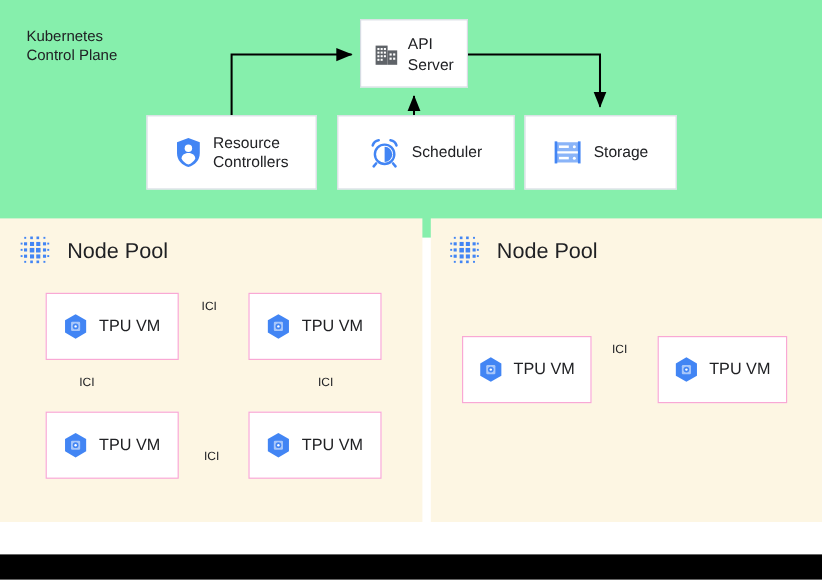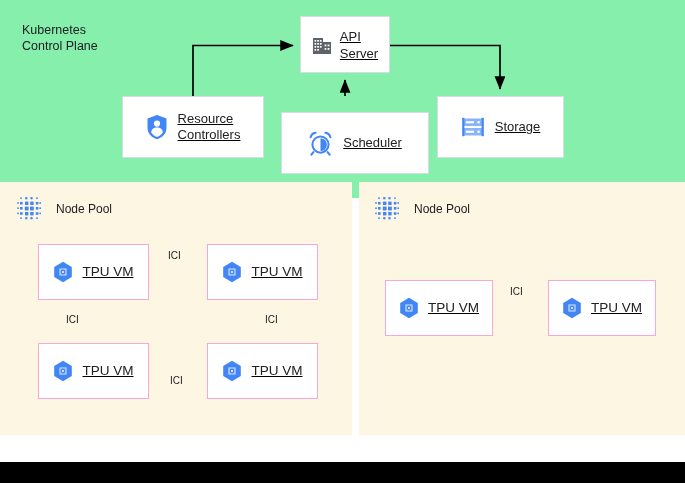--- a/index.html
+++ b/index.html
@@ -48,33 +48,32 @@
     border: 1px solid #d6dce3;
     box-sizing: border-box;
     display: flex;
     align-items: center;
     justify-content: center;
   }
   .card-inner {
     display: flex;
     align-items: center;
     gap: 10px;
-    text-decoration: underline;
   }
   .card-label {
     font-size: 13px;
     line-height: 16px;
     color: #202124;
     white-space: pre-line;
   }
 
   
   .card-api      { left: 300px; top: 16px;  width: 90px;  height: 57px; }
   .card-rc       { left: 122px; top: 96px;  width: 142px; height: 62px; }
-  .card-sched    { left: 281px; top: 96px;  width: 148px; height: 62px; margin-top: 16px; }
+  .card-sched    { left: 281px; top: 96px;  width: 148px; height: 62px; }
   .card-storage  { left: 437px; top: 96px;  width: 127px; height: 62px; }
 
   .card-api .card-inner { gap: 8px; }
   .card-api .card-label { line-height: 17px; }
 
   
   .icon {
     flex: 0 0 auto;
     display: block;
   }
@@ -97,21 +96,21 @@
   .np-left  { left: 0px;   top: 182px; width: 352px; height: 253px; }
   .np-right { left: 359px; top: 182px; width: 326px; height: 253px; }
 
   .np-header {
     position: absolute;
     display: flex;
     align-items: center;
     gap: 14px;
   }
   .np-title {
-    font-size: 12px;
+    font-size: 18px;
     color: #202124;
   }
 
   
   .dotgrid { display: block; }
 
   
   .card-tpu {
     background: #ffffff;
     border: 1px solid #f9a8d4;

